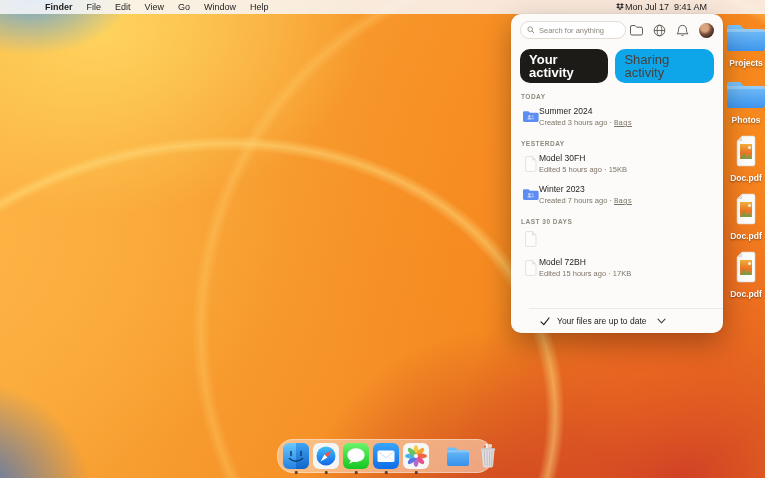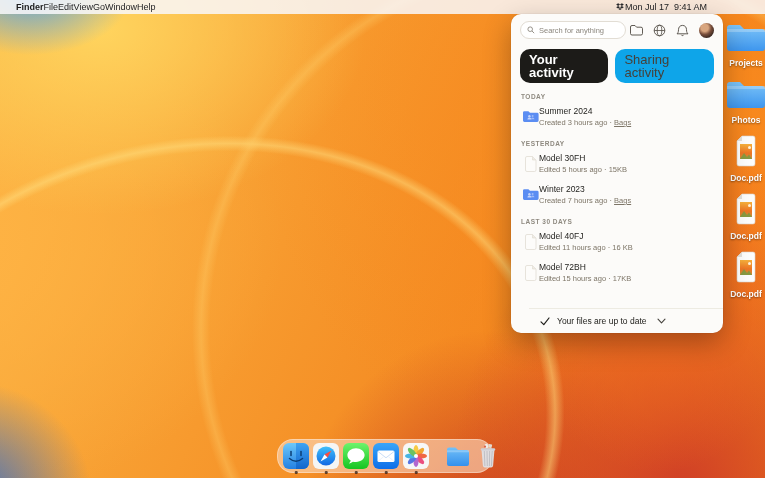--- a/index.html
+++ b/index.html
@@ -22,21 +22,21 @@
   .wallpaper .arc1 { position:absolute; width:950px; height:760px; left:-290px; top:70px; border-radius:50%;
     background:radial-gradient(closest-side, rgba(255,200,90,0) 77%, rgba(255,224,130,.5) 79%, rgba(255,200,90,0) 81%);
     transform:rotate(-16deg); }
   .wallpaper .arc2 { position:absolute; width:900px; height:900px; left:120px; top:-120px; border-radius:50%;
     background:radial-gradient(closest-side, rgba(255,170,60,0) 80%, rgba(255,210,110,.35) 82%, rgba(255,170,60,0) 84%);
     transform:rotate(24deg); }
 
   
   .menubar { position:absolute; top:0; left:0; right:0; height:14px; background:rgba(249,248,250,.85);
     display:flex; align-items:center; font-size:9px; color:#1d1d1f; }
-  .menubar .menus { display:flex; margin-left:16px; }
+  .menubar .menus { display:flex; gap:14px; margin-left:45px; }
   .menubar .app-menu { font-weight:bold; }
   .menubar .status { position:absolute; right:58px; display:flex; align-items:flex-end; }
   .menubar .clock { display:flex; gap:5px; }
 
   
   .desktop-icons { position:absolute; left:721px; top:21px; width:50px; display:flex; flex-direction:column; gap:10px; }
   .dicon { display:flex; flex-direction:column; align-items:center; gap:2px; }
   .dicon .dlabel { font-size:8.5px; font-weight:600; color:#fff; text-shadow:0 1px 2px rgba(0,0,0,.45); white-space:nowrap; }
 
   
@@ -55,21 +55,21 @@
   .tabs { display:flex; gap:7px; padding:6px 9px 2px; }
   .pill { font-size:13px; padding:4px 9px; border-radius:10px; line-height:1; cursor:default; }
   .pill.active { background:#1c1b18; color:#ffffff; font-weight:bold; }
   .pill.inactive { background:#0ea5e9; color:#45413a; }
 
   .section-header { font-size:6.5px; font-weight:bold; letter-spacing:.5px; color:#8f8a80; padding:8px 10px 1px; }
   .row { display:flex; align-items:center; gap:0; padding:5px 10px; }
   .row-icon { width:18px; display:flex; justify-content:center; }
   .row-title { font-size:8.5px; font-weight:500; color:#1f1e1b; margin-bottom:2px; }
   .row-meta { font-size:7.5px; color:#7d7567; }
-  .row-meta .meta-link { color:#7d7567; text-decoration:underline; cursor:pointer; }
+  .row-meta .meta-link { color:#7d7567; text-decoration:underline; cursor:pointer;font-family:Liberation Mono, monospace; }
 
   .panel-footer { position:absolute; left:0; right:0; bottom:0; height:25px; border-top:1px solid #edebe2;
     display:flex; align-items:center; gap:7px; padding:0 11px; font-size:8.5px; color:#23221e;margin-left:18px; }
   .panel-footer .chev { margin-left:4px; display:flex; }
 
   
   .dock { position:absolute; left:277px; top:439px; width:216px; height:34px;
     background:rgba(252,216,188,.62); border:.5px solid rgba(255,255,255,.35); border-radius:16px;
     display:flex; align-items:flex-start; padding:3px 5px 0; gap:4px; }
   .dock-item { position:relative; width:26px; height:26px; }
@@ -278,24 +278,20 @@
     <div class="section-header">LAST 30 DAYS</div>
 
 
     <div class="row">
       <span class="row-icon">
         <svg width="13" height="16" viewBox="0 0 13 16">
           <path d="M1.5 2 a1.5 1.5 0 0 1 1.5-1.5 h5.5 L12 4 v10 a1.5 1.5 0 0 1-1.5 1.5 h-7.5 A1.5 1.5 0 0 1 1.5 14 z" fill="#fdfcfa" stroke="#ddd8cf" stroke-width=".7"></path>
           <path d="M8.5 .7 V4 h3.3" fill="#efece5" stroke="#ddd8cf" stroke-width=".6"></path>
         </svg>
       </span>
-      <div class="row-text">
-        <div class="row-title">Model 40FJ</div>
-        <div class="row-meta"><span>Edited 11 hours ago · 16 KB</span></div>
-      </div>
     </div>
 
     <div class="row">
       <span class="row-icon">
         <svg width="13" height="16" viewBox="0 0 13 16">
           <path d="M1.5 2 a1.5 1.5 0 0 1 1.5-1.5 h5.5 L12 4 v10 a1.5 1.5 0 0 1-1.5 1.5 h-7.5 A1.5 1.5 0 0 1 1.5 14 z" fill="#fdfcfa" stroke="#ddd8cf" stroke-width=".7"></path>
           <path d="M8.5 .7 V4 h3.3" fill="#efece5" stroke="#ddd8cf" stroke-width=".6"></path>
         </svg>
       </span>
       <div class="row-text">

